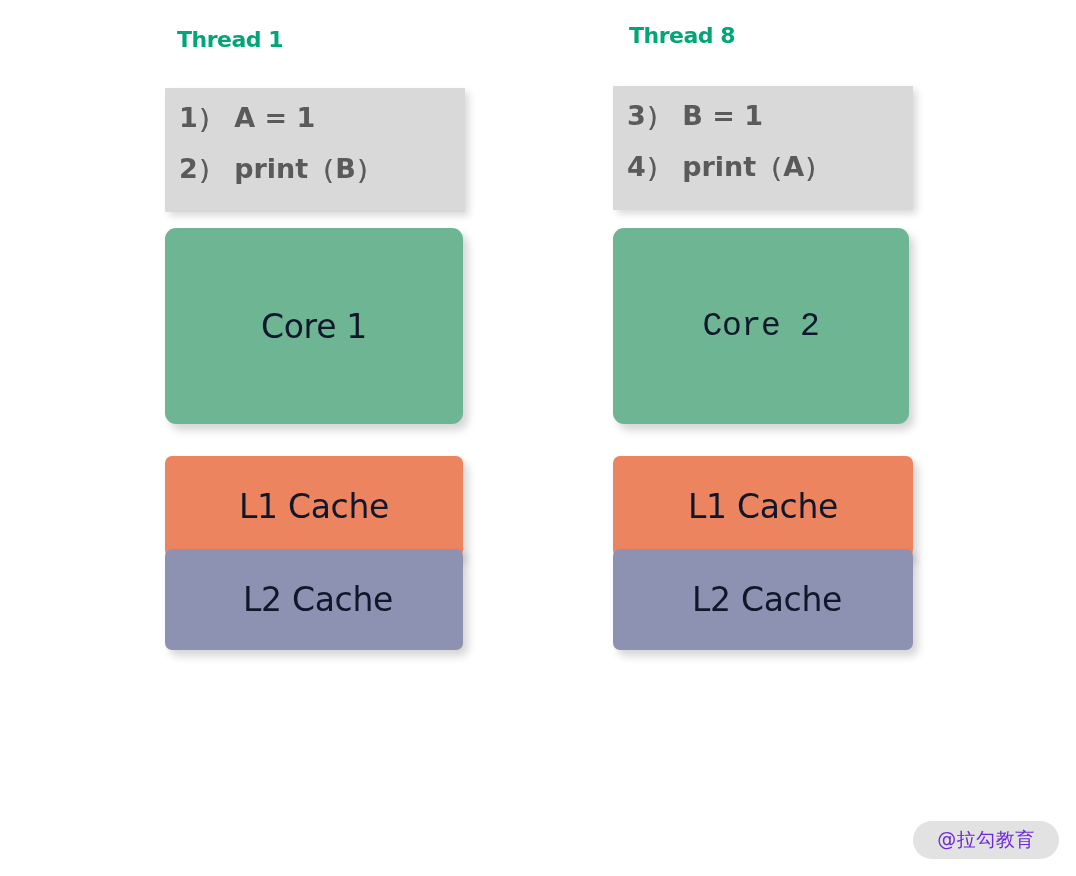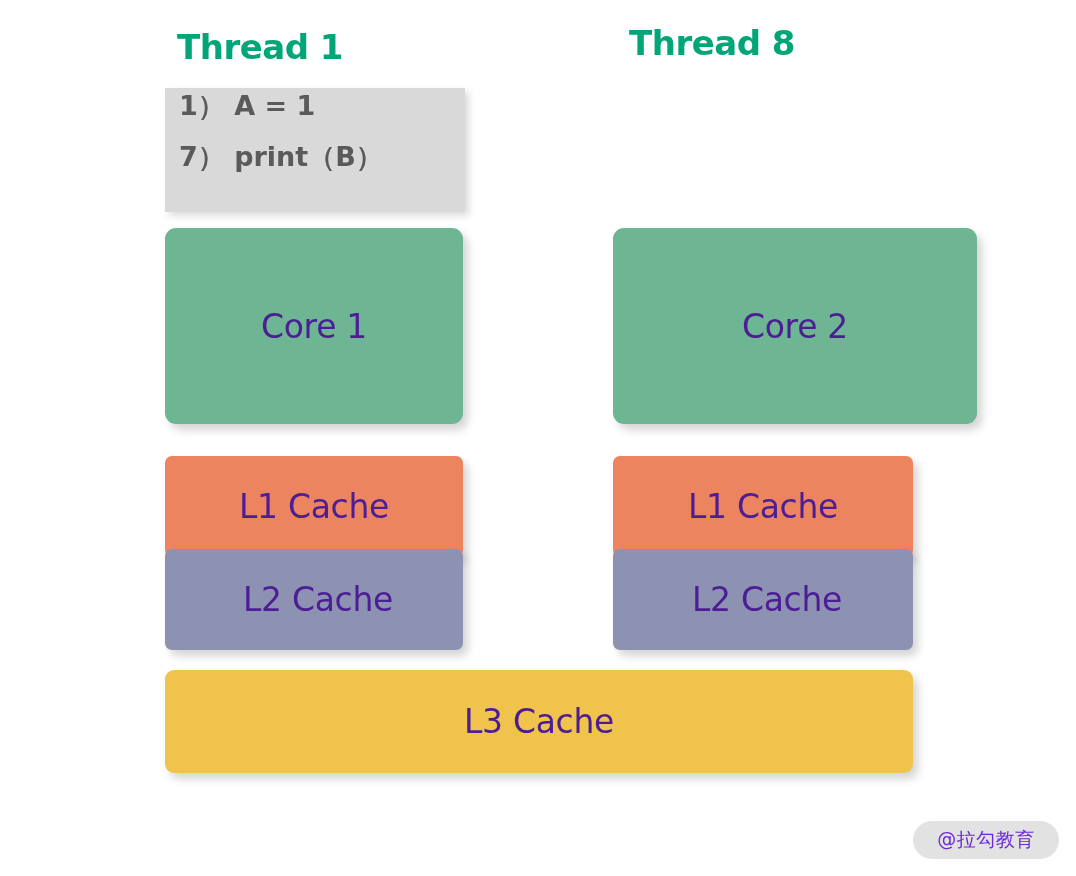--- a/index.html
+++ b/index.html
@@ -19,35 +19,35 @@
     position: relative;
     width: 1076px;
     height: 876px;
   }
 
   
   .thread-title {
     position: absolute;
     font-family: "DejaVu Sans", sans-serif;
     font-weight: bold;
-    font-size: 34px;
+    font-size: 22px;
     letter-spacing: -0.5px;
     color: #00a578;
     white-space: nowrap;
   }
   #thread-1-title { left: 177px; top: 27px; }
   #thread-2-title { left: 629px; top: 23px; }
 
   
   .code-box {
     position: absolute;
     background: #d9d9d9;
     box-shadow: 4px 4px 7px rgba(0,0,0,0.14);
     box-sizing: border-box;
-    padding: 4px 0 0 14px;
+    padding: 16px 0 0 14px;
   }
   #code-box-1 { left: 165px; top: 88px; width: 300px; height: 124px; }
   #code-box-2 { left: 613px; top: 86px; width: 300px; height: 124px; }
 
   .code-line {
     font-family: "DejaVu Sans", sans-serif;
     font-weight: bold;
     font-size: 27px;
     color: #5a5a5a;
     line-height: 1;
@@ -55,21 +55,21 @@
     white-space: nowrap;
   }
 
   
   .block {
     position: absolute;
     box-sizing: border-box;
     display: flex;
     align-items: center;
     justify-content: center;
-    color: #4c1d95;
+    color: #0f172a;
     font-family: "DejaVu Sans", sans-serif;
     font-size: 33px;
     font-weight: normal;
     letter-spacing: -0.3px;
     box-shadow: 5px 6px 9px rgba(0,0,0,0.17);
     white-space: nowrap;
   }
   .core-block {
     background: #6db593;
     border-radius: 11px;
@@ -83,21 +83,21 @@
     background: #8d92b3;
     border-radius: 7px;
     padding-left: 8px;
   }
   .l3-block {
     background: #f0c44c;
     border-radius: 9px;
   }
 
   #core-1 { left: 165px; top: 228px; width: 298px; height: 196px; }
-  #core-2 { left: 613px; top: 228px; width: 364px; height: 196px; }
+  #core-2 { left: 613px; top: 228px; width: 296px; height: 196px; font-family: Liberation Mono, monospace; }
   #l1-cache-1 { left: 165px; top: 436px; width: 298px; height: 101px; }
   #l1-cache-2 { left: 613px; top: 436px; width: 300px; height: 101px; }
   #l2-cache-1 { left: 165px; top: 549px; width: 298px; height: 101px; }
   #l2-cache-2 { left: 613px; top: 549px; width: 300px; height: 101px; }
   #l3-cache   { left: 165px; top: 670px; width: 748px; height: 103px; }
 
   
   #watermark {
     position: absolute;
     left: 913px;
@@ -117,35 +117,38 @@
 </style>
 </head>
 <body>
 
 <div id="canvas">
 
   <div class="thread-title" id="thread-1-title">Thread 1</div>
 
   <div class="code-box" id="code-box-1">
     <div class="code-line">1） A = 1</div>
-    <div class="code-line">7） print（B）</div>
+    <div class="code-line">2） print（B）</div>
   </div>
 
   <div class="block core-block" id="core-1">Core 1</div>
 
   <div class="block l1-block" id="l1-cache-1">L1 Cache</div>
 
   <div class="block l2-block" id="l2-cache-1">L2 Cache</div>
 
   <div class="thread-title" id="thread-2-title">Thread 8</div>
 
+  <div class="code-box" id="code-box-2">
+    <div class="code-line">3） B = 1</div>
+    <div class="code-line">4） print（A）</div>
+  </div>
 
   <div class="block core-block" id="core-2">Core 2</div>
 
   <div class="block l1-block" id="l1-cache-2">L1 Cache</div>
 
   <div class="block l2-block" id="l2-cache-2">L2 Cache</div>
 
-  <div class="block l3-block" id="l3-cache">L3 Cache</div>
 
   <div id="watermark">@拉勾教育</div>
 
 </div>
 
 </body></html>

